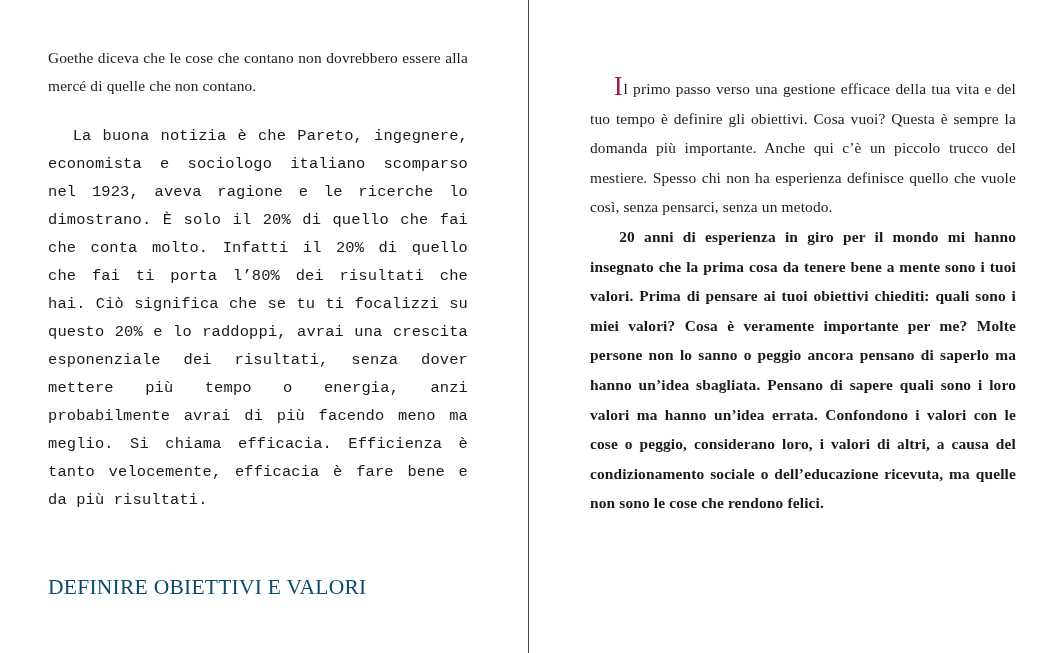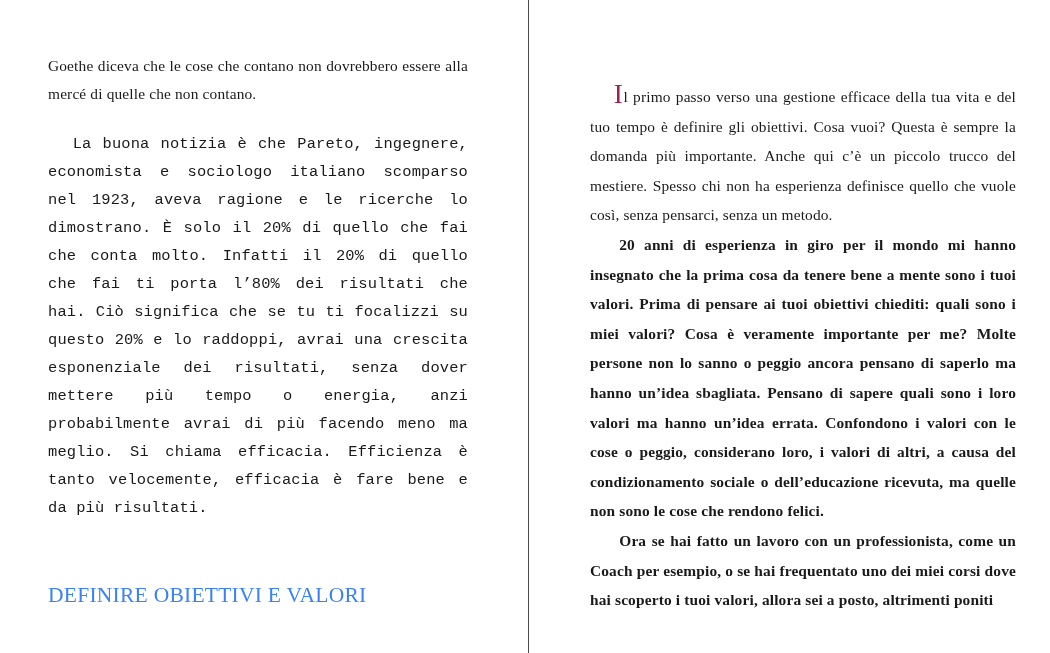--- a/index.html
+++ b/index.html
@@ -27,21 +27,21 @@
     position: absolute;
     left: 528px;
     top: 0;
     width: 1px;
     height: 653px;
     background: #4a4a52;
   }
 
   .page {
     position: absolute;
-    top: 8px;
+    top: 0;
     height: 512px;
     box-sizing: border-box;
   }
   .page-left {
     left: 0;
     width: 528px;
     padding: 44px 60px 0 48px;
   }
   .page-right {
     left: 529px;
@@ -82,21 +82,21 @@
     font-weight: bold;
   }
 
   .section-heading {
     margin: 0;
     font-family: "Liberation Serif", "DejaVu Serif", serif;
     font-size: 21.5px;
     line-height: 1.1;
     font-weight: 400;
     letter-spacing: 0.012em;
-    color: #3b82f6;
+    color: #0c4a6e;
     text-transform: uppercase;
   }
   .heading-wrap {
     margin-top: 62px;
   }
 
   
   .col-right .opening {
     text-indent: 0;
   }
@@ -136,18 +136,17 @@
 
   <div class="gutter-rule"></div>
 
   <div class="page page-right">
     <div class="col-right">
 
       <p class="opening"><span class="lead-space"></span><span class="initial-cap">I</span><span>l primo passo verso una gestione efficace della tua vita e del tuo tempo è definire gli obiettivi. Cosa vuoi? Questa è sempre la domanda più importante. Anche qui c’è un piccolo trucco del mestiere. Spesso chi non ha esperienza definisce quello che vuole così, senza pensarci, senza un metodo.</span></p>
 
       <p class="indent-wide">20 anni di esperienza in giro per il mondo mi hanno insegnato che la prima cosa da tenere bene a mente sono i tuoi valori. Prima di pensare ai tuoi obiettivi chiediti: quali sono i miei valori? Cosa è veramente importante per me? Molte persone non lo sanno o peggio ancora pensano di saperlo ma hanno un’idea sbagliata. Pensano di sapere quali sono i loro valori ma hanno un’idea errata. Confondono i valori con le cose o peggio, considerano loro, i valori di altri, a causa del condizionamento sociale o dell’educazione ricevuta, ma quelle non sono le cose che rendono felici.</p>
 
-      <p class="indent-wide">Ora se hai fatto un lavoro con un professionista, come un Coach per esempio, o se hai frequentato uno dei miei corsi dove hai scoperto i tuoi valori, allora sei a posto, altrimenti poniti</p>
 
     </div>
   </div>
 
 </div>
 
 </body></html>

